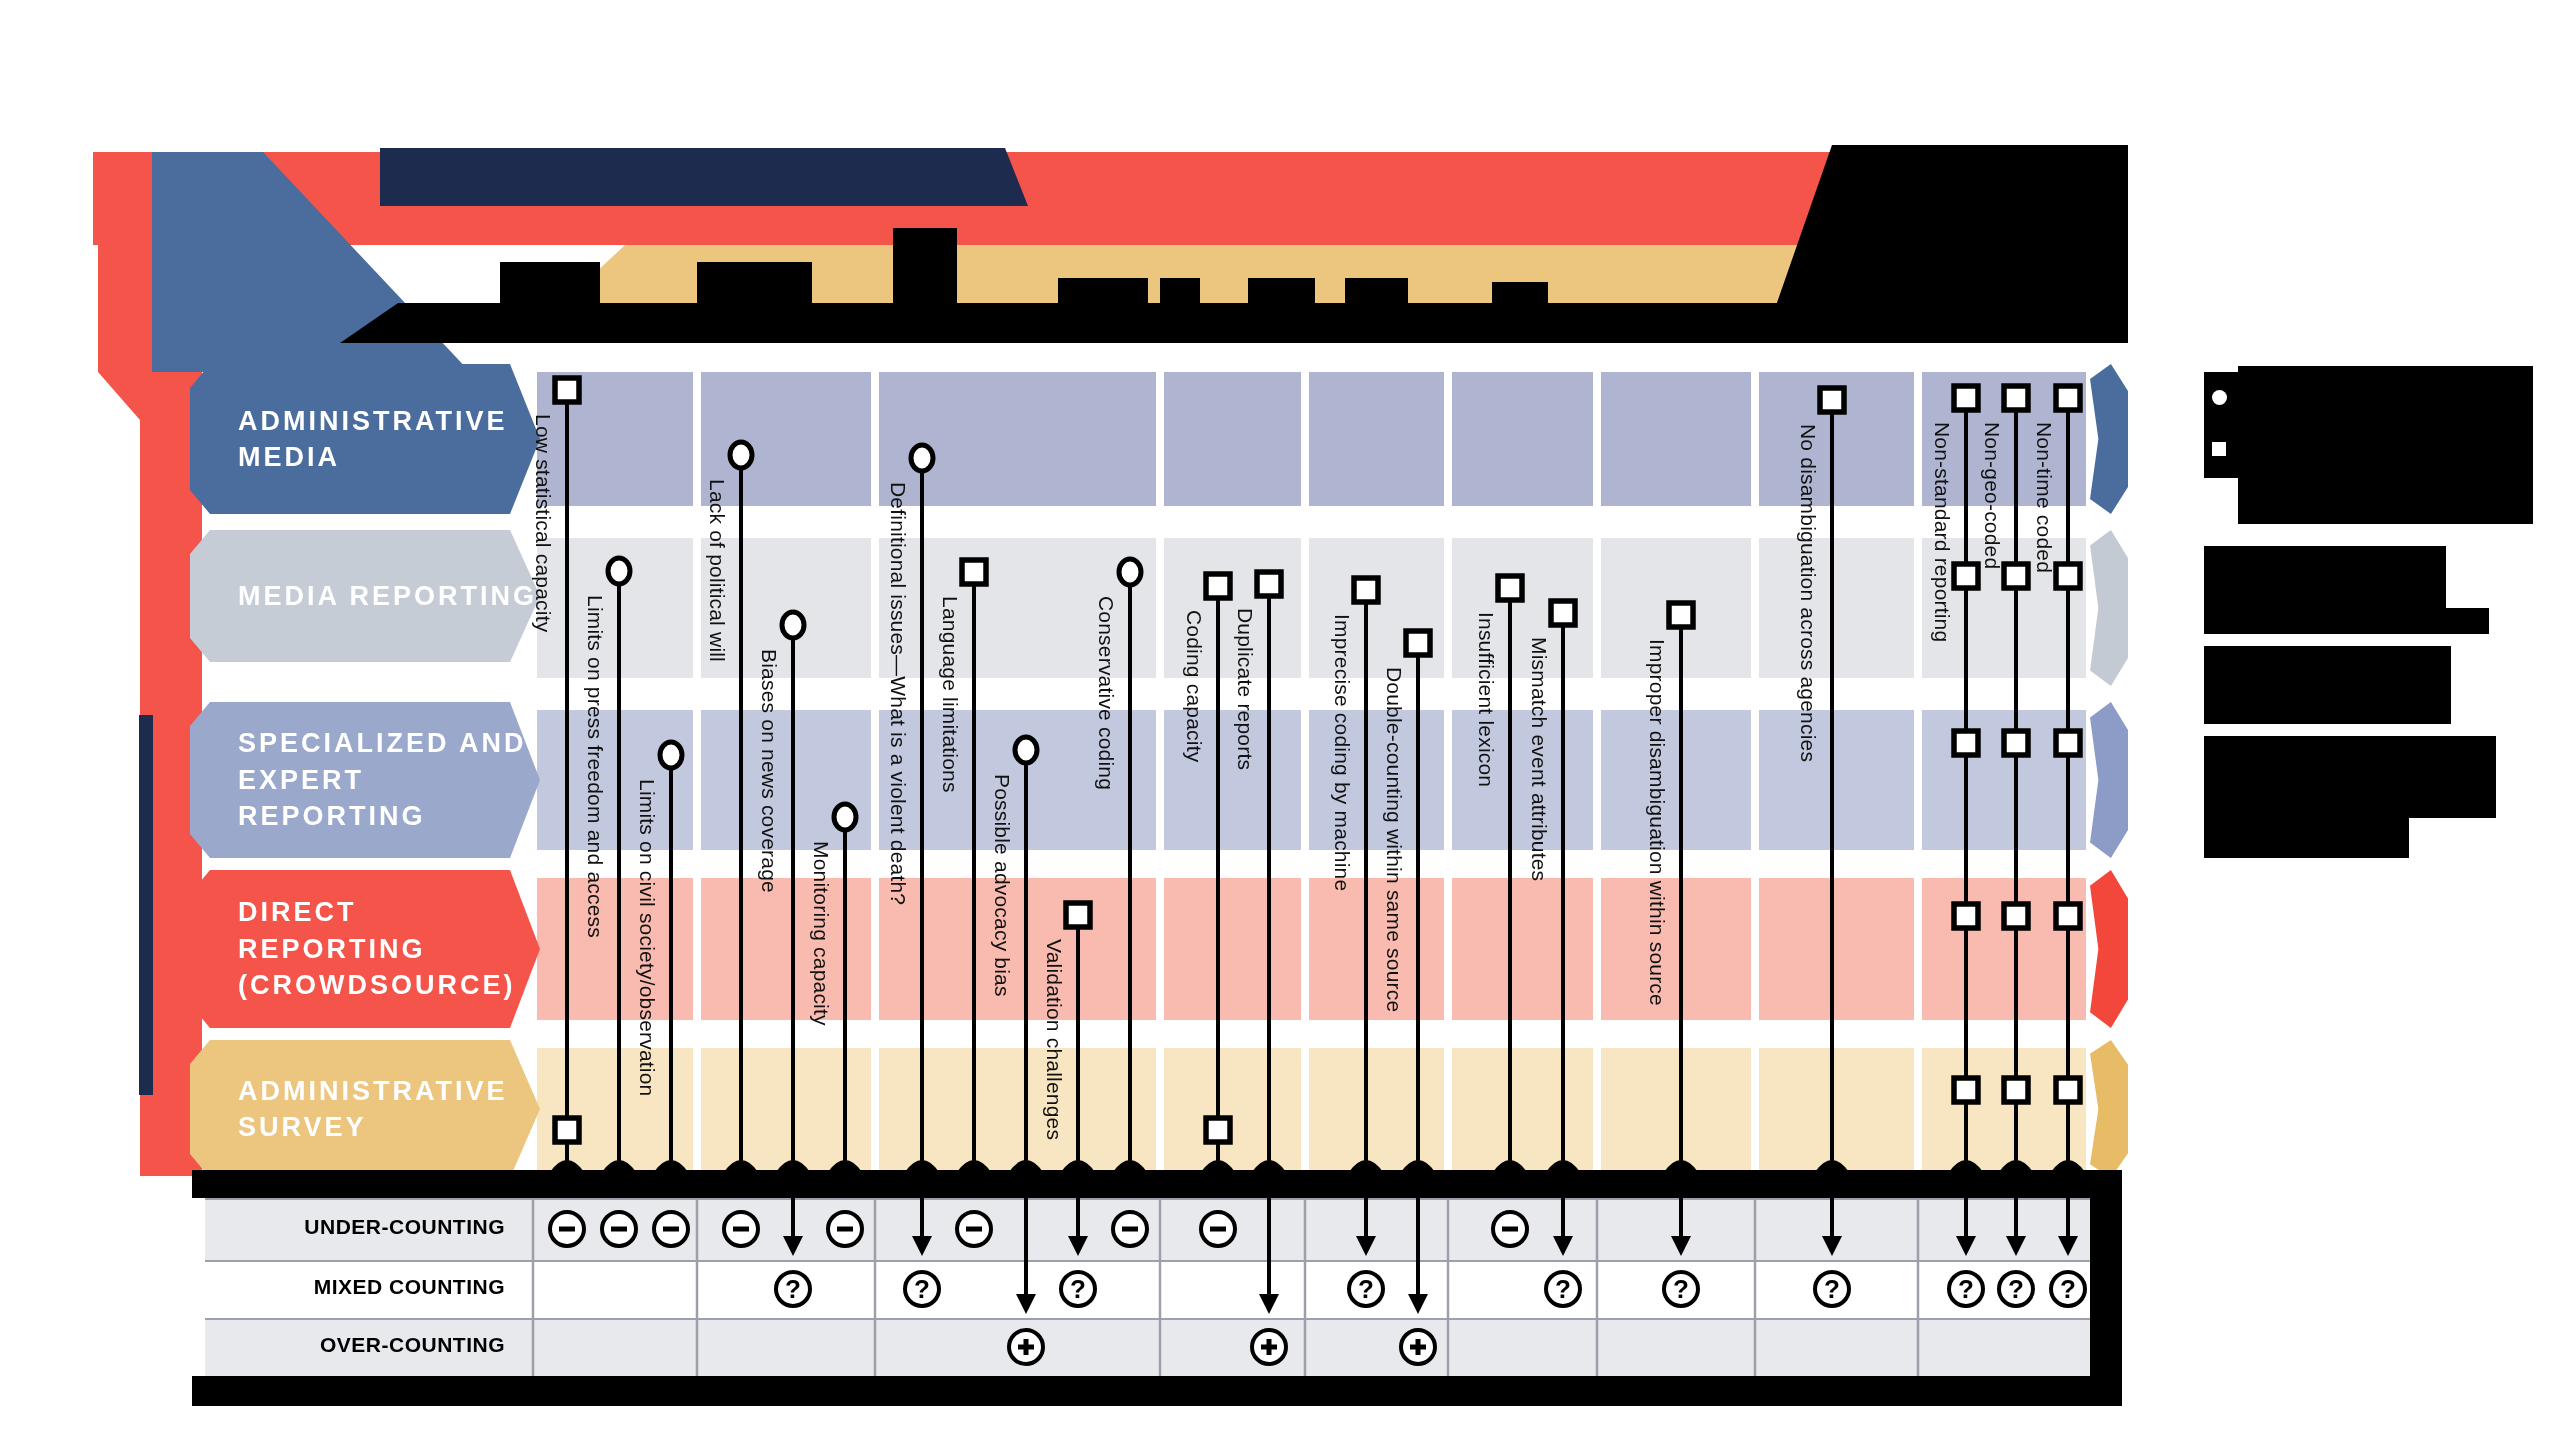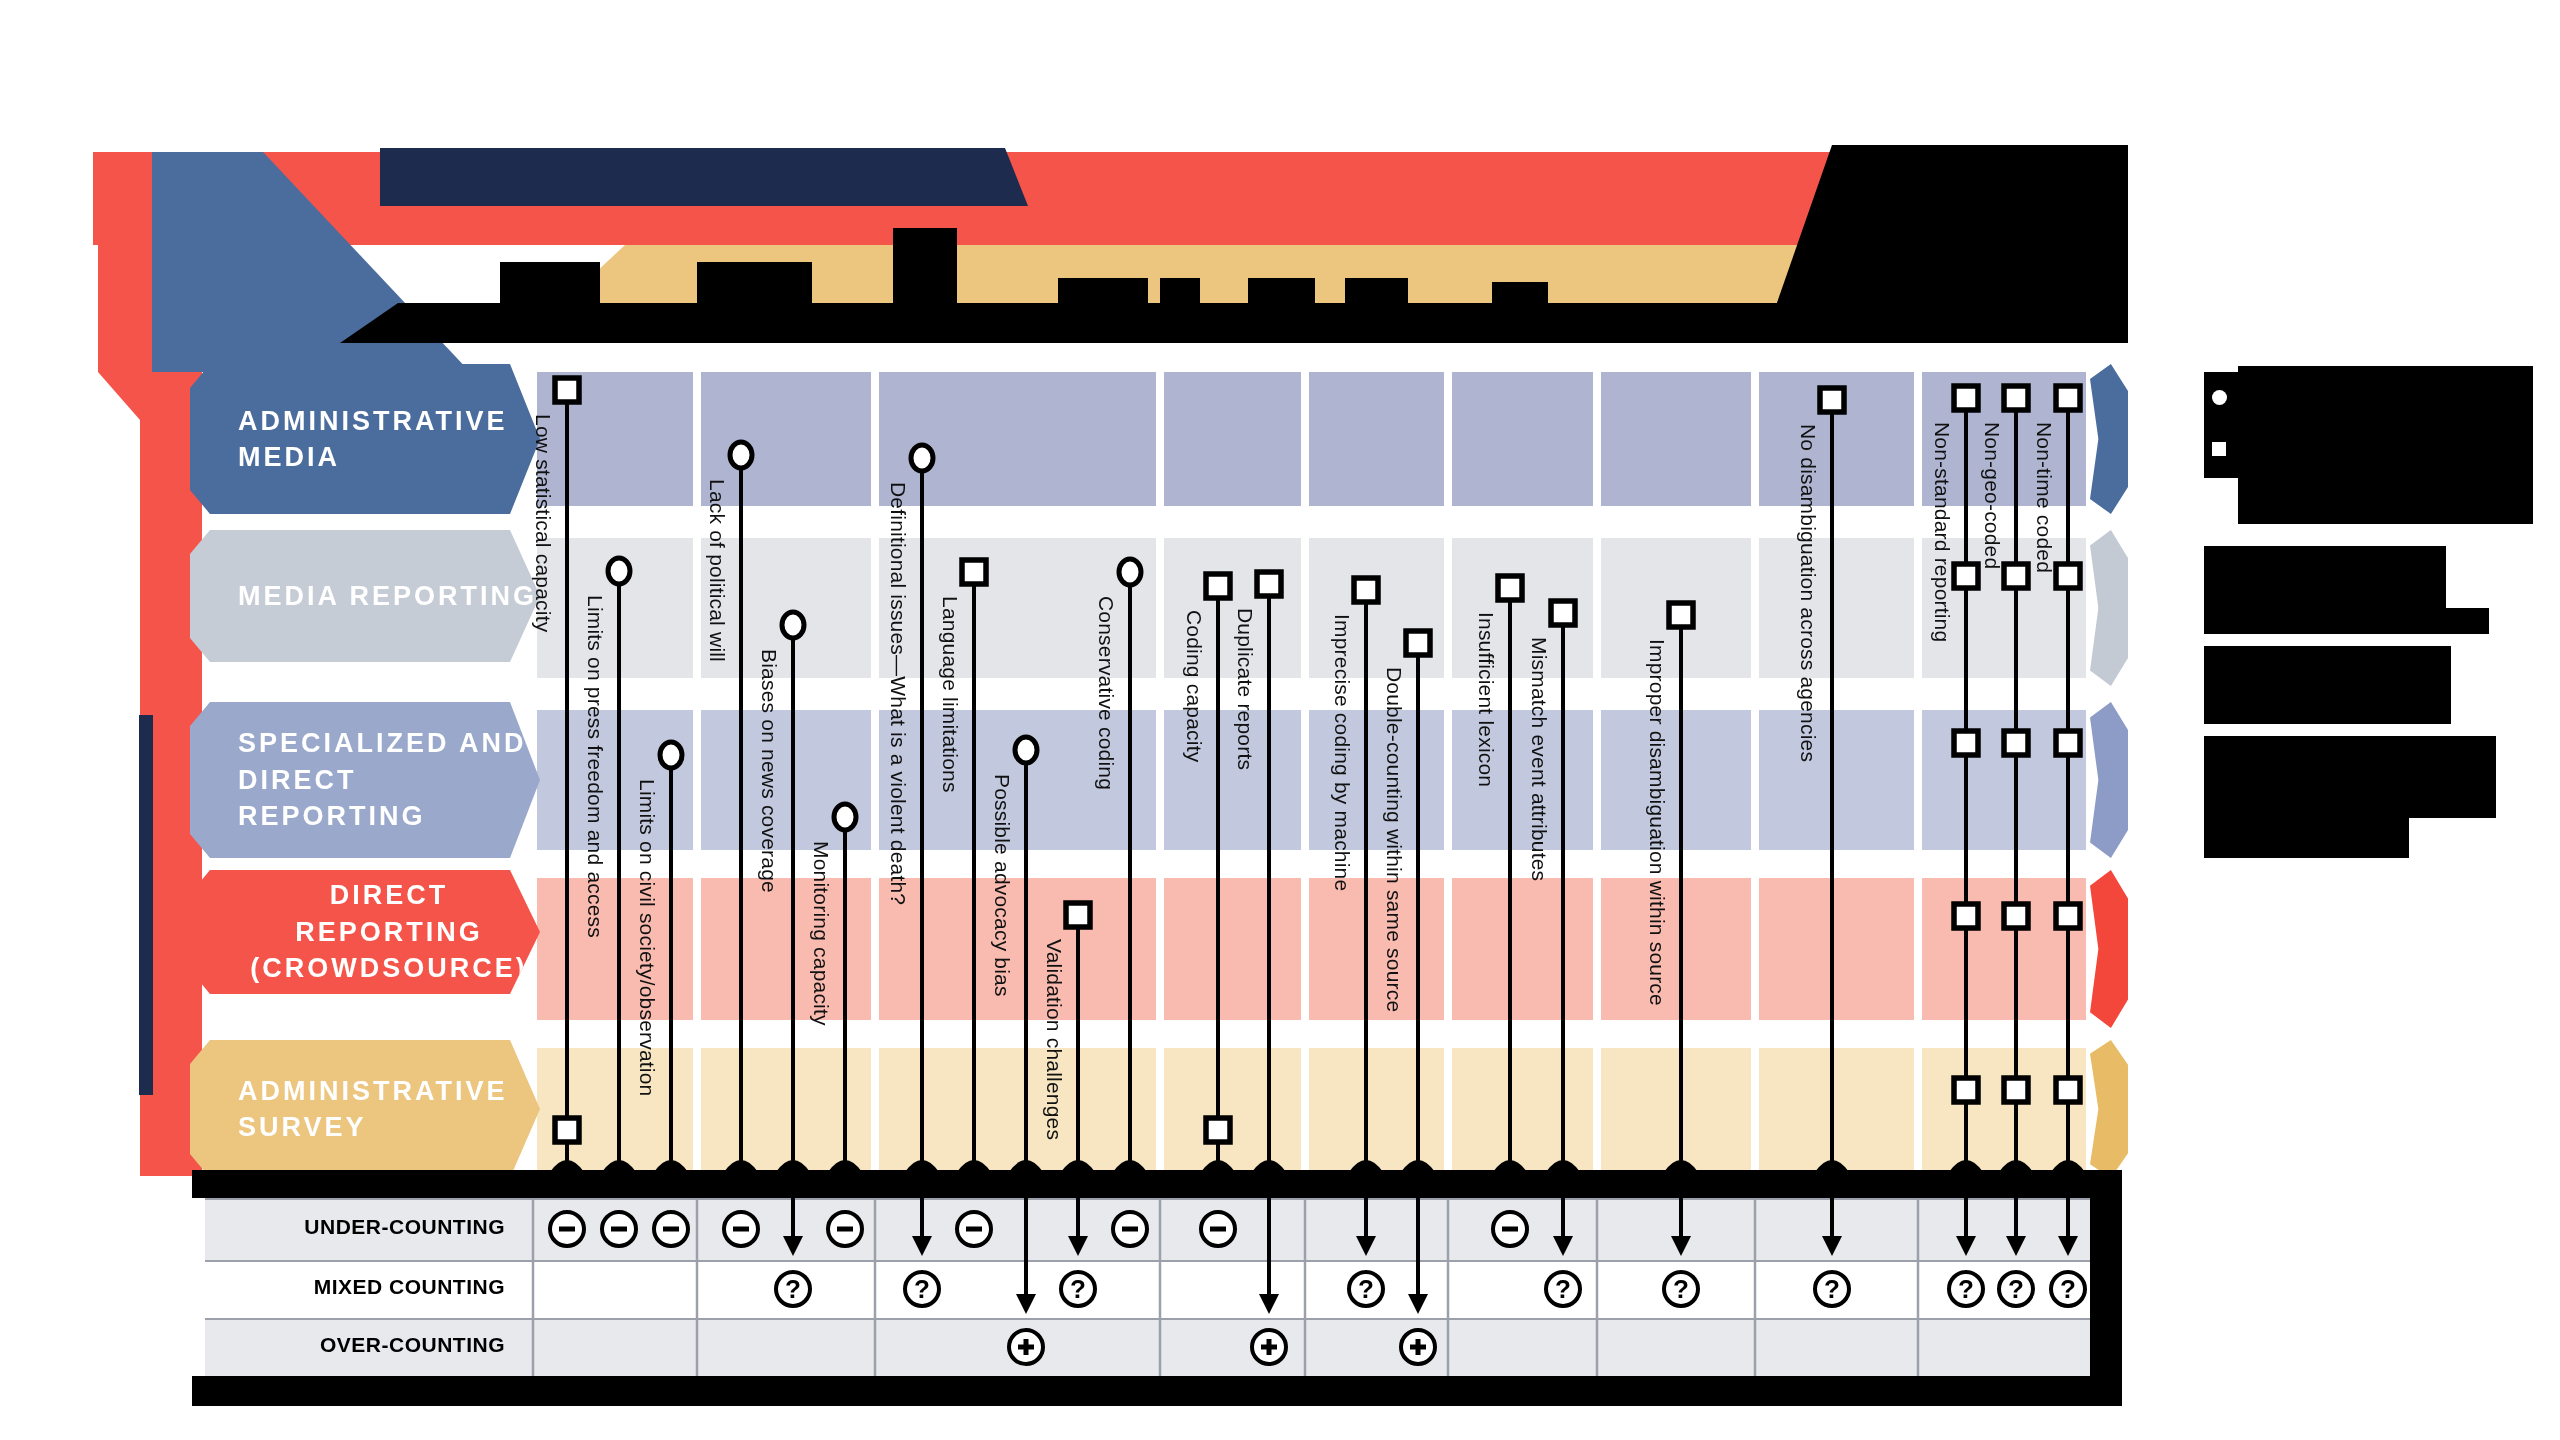--- a/index.html
+++ b/index.html
@@ -86,22 +86,22 @@
       <div class="abs" style="left: 1309px; top: 1048px; width: 135px; height: 122px; background: rgb(247, 230, 193);"></div>
       <div class="abs" style="left: 1452px; top: 1048px; width: 141px; height: 122px; background: rgb(247, 230, 193);"></div>
       <div class="abs" style="left: 1601px; top: 1048px; width: 150px; height: 122px; background: rgb(247, 230, 193);"></div>
       <div class="abs" style="left: 1759px; top: 1048px; width: 155px; height: 122px; background: rgb(247, 230, 193);"></div>
       <div class="abs" style="left: 1922px; top: 1048px; width: 164px; height: 122px; background: rgb(247, 230, 193);"></div>
       <div class="abs" style="left: 2090px; top: 1040px; width: 38px; height: 138px; background: rgb(232, 188, 102); clip-path: polygon(0px 10%, 55% 0px, 100% 18%, 100% 82%, 55% 100%, 0px 90%, 22% 50%);"></div>
     </div>
   <div id="boxes">
       <div class="source-box" style="left: 190px; top: 364px; width: 350px; height: 150px; background: rgb(75, 109, 158);">ADMINISTRATIVE MEDIA</div>
       <div class="source-box" style="left: 190px; top: 530px; width: 350px; height: 132px; background: rgb(198, 204, 213);">MEDIA REPORTING</div>
-      <div class="source-box" style="left: 190px; top: 702px; width: 350px; height: 156px; background: rgb(154, 168, 204);">SPECIALIZED AND DIRECT REPORTING</div>
-      <div class="source-box" style="left: 190px; top: 870px; width: 350px; height: 124px; background: rgb(244, 84, 74); text-align: center;">DIRECT REPORTING (CROWDSOURCE)</div>
+      <div class="source-box" style="left: 190px; top: 702px; width: 350px; height: 156px; background: rgb(154, 168, 204);">SPECIALIZED AND EXPERT REPORTING</div>
+      <div class="source-box" style="left: 190px; top: 870px; width: 350px; height: 158px; background: rgb(244, 84, 74);">DIRECT REPORTING (CROWDSOURCE)</div>
       <div class="source-box" style="left: 190px; top: 1040px; width: 350px; height: 138px; background: rgb(236, 197, 127);">ADMINISTRATIVE SURVEY</div>
     </div>
   <div id="table" class="abs" style="left:0;top:0;width:2560px;height:1440px;">
       <div class="abs" style="left: 205px; top: 1198px; width: 1885px; height: 62px; background: rgb(232, 233, 237); border-top: 2px solid rgb(155, 160, 170);"></div>
       <div class="count-label" style="left: 205px; top: 1215px; width: 300px;">UNDER-COUNTING</div>
       <div class="abs" style="left: 205px; top: 1260px; width: 1885px; height: 58px; background: rgb(255, 255, 255); border-top: 2px solid rgb(155, 160, 170);"></div>
       <div class="count-label" style="left: 205px; top: 1275px; width: 300px; text-align: right;">MIXED COUNTING</div>
       <div class="abs" style="left: 205px; top: 1318px; width: 1885px; height: 58px; background: rgb(232, 233, 237); border-top: 2px solid rgb(155, 160, 170);"></div>
       <div class="count-label" style="left: 205px; top: 1333px; width: 300px;">OVER-COUNTING</div>
       <div class="abs" style="left: 192px; top: 1170px; width: 1930px; height: 28px; background: rgb(0, 0, 0);"></div>

